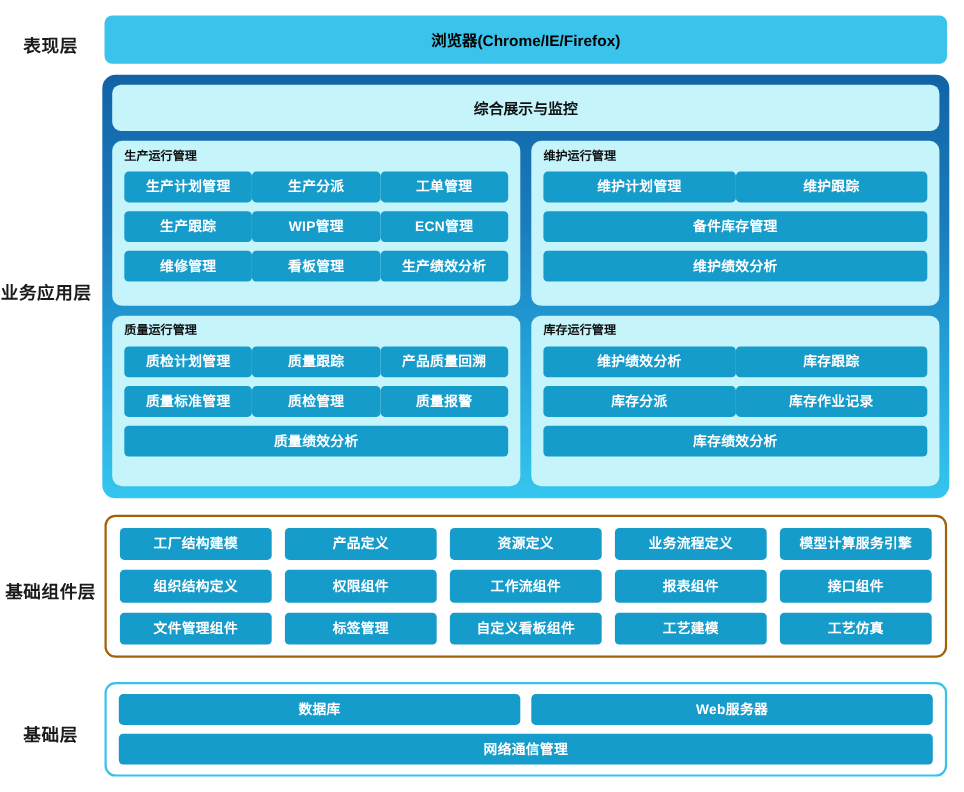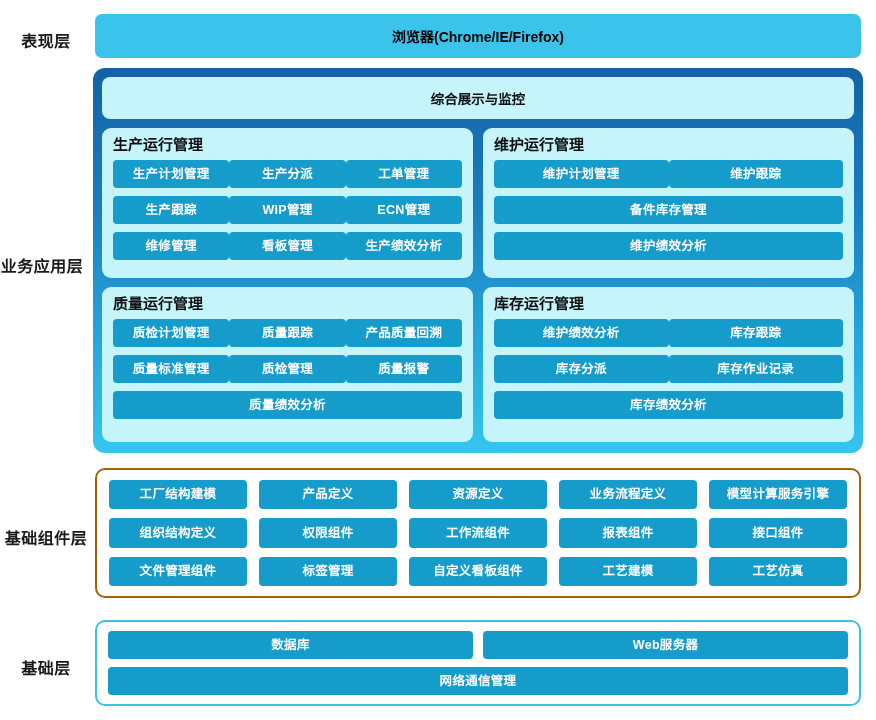--- a/index.html
+++ b/index.html
@@ -105,21 +105,21 @@
 
   .biz-panel {
     background: #c5f5fb;
     border-radius: 9px;
     padding: 9px 11px 10px 11px;
     display: flex;
     flex-direction: column;
   }
 
   .biz-panel-title {
-    font-size: 15px;
+    font-size: 11px;
     font-weight: 700;
     color: #101010;
     margin-bottom: 8px;
     line-height: 1;
   }
 
   .biz-rows {
     flex: 1;
     display: flex;
     flex-direction: column;

